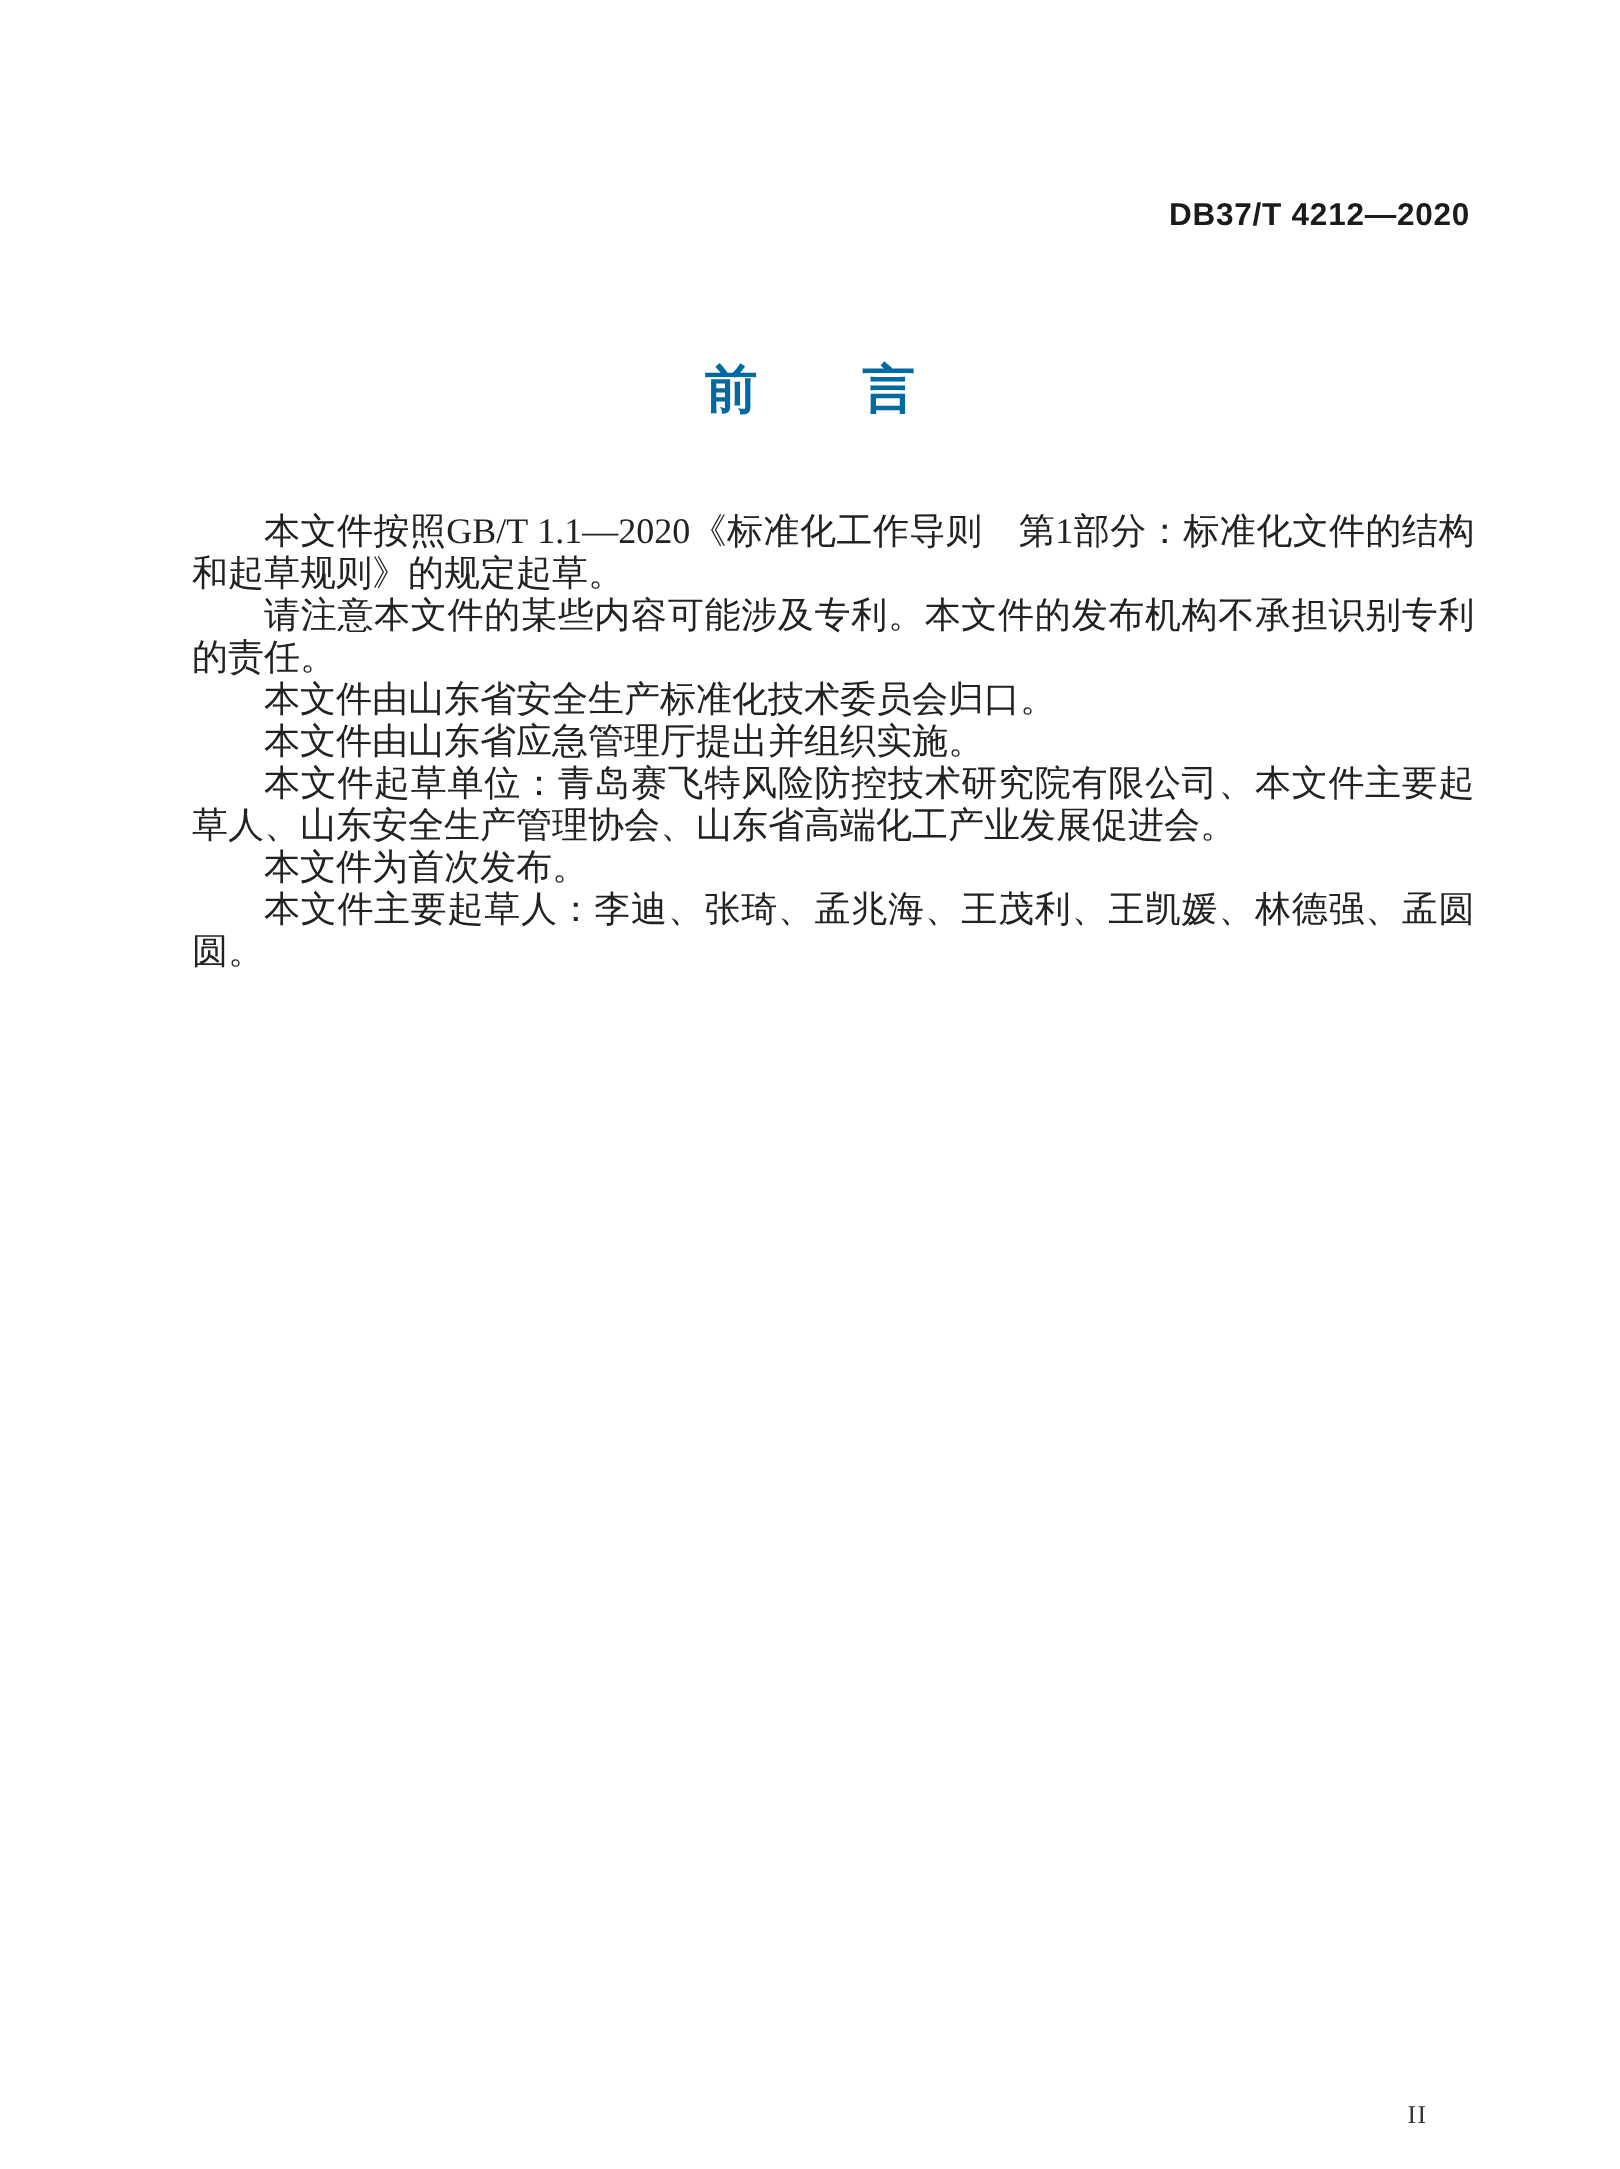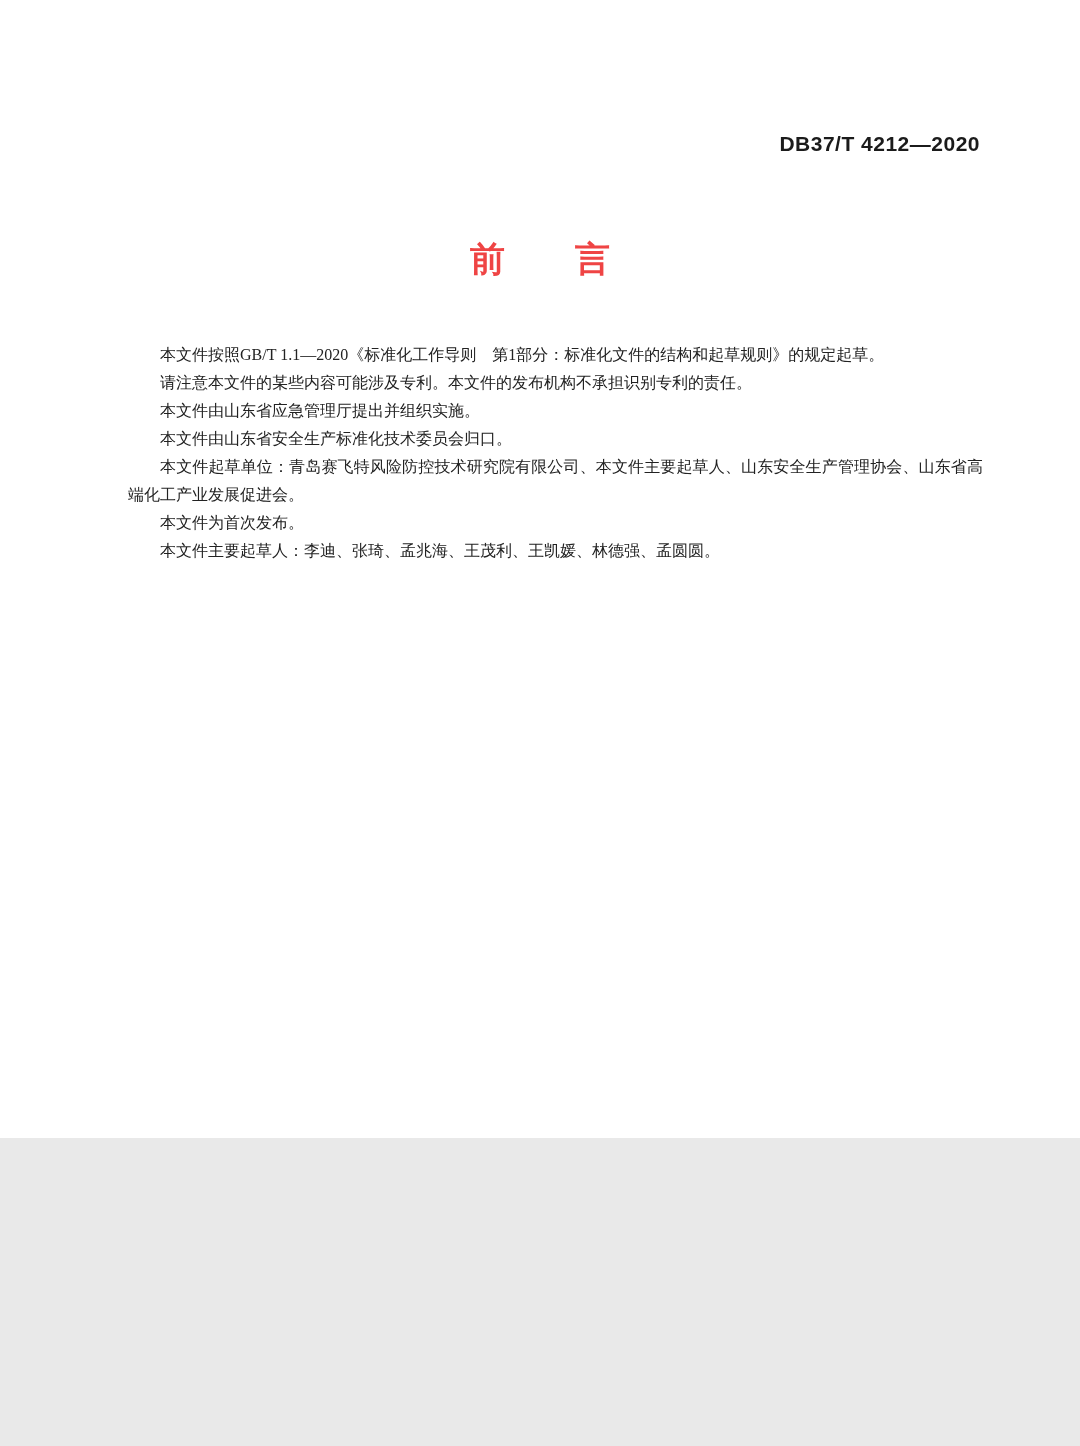--- a/index.html
+++ b/index.html
@@ -1,20 +1,20 @@
 <!DOCTYPE html>
 <html><head>
 <meta charset="utf-8">
 <style>
   * { margin: 0; padding: 0; box-sizing: border-box; }
   html, body { background: #e9e9e9; }
   .page {
     position: relative;
     width: 1080px;
-    height: 1138px;
+    height: 1446px;
     margin: 0 auto;
     background: #ffffff;
     color: #1f1f1f;
     font-family: "Liberation Serif", "DejaVu Serif", serif;
     overflow: hidden;
   }
   .doc-code {
     position: absolute;
     top: 132px;
     right: 100px;
@@ -27,31 +27,31 @@
   }
   .page-title {
     position: absolute;
     top: 236px;
     left: 0;
     width: 100%;
     text-align: center;
     font-family: "Liberation Sans", "DejaVu Sans", sans-serif;
     font-weight: bold;
     font-size: 35px;
-    color: #ef4444;
+    color: #0369a1;
     white-space: pre;
   }
   .foreword {
     position: absolute;
     top: 341px;
     left: 128px;
     width: 855px;
   }
   .foreword p {
-    font-size: 16px;
+    font-size: 24px;
     line-height: 28px;
     text-indent: 2em;
     text-align: justify;
     color: #222222;
   }
   .page-number {
     position: absolute;
     top: 1400px;
     left: 0;
     width: 100%;
@@ -69,22 +69,22 @@
 
 <div class="page">
 
   <div class="doc-code">DB37/T 4212—2020</div>
 
   <h1 class="page-title">前　　言</h1>
 
   <div class="foreword">
     <p>本文件按照GB/T 1.1—2020《标准化工作导则　第1部分：标准化文件的结构和起草规则》的规定起草。</p>
     <p>请注意本文件的某些内容可能涉及专利。本文件的发布机构不承担识别专利的责任。</p>
+    <p>本文件由山东省安全生产标准化技术委员会归口。</p>
     <p>本文件由山东省应急管理厅提出并组织实施。</p>
-    <p>本文件由山东省安全生产标准化技术委员会归口。</p>
     <p>本文件起草单位：青岛赛飞特风险防控技术研究院有限公司、本文件主要起草人、山东安全生产管理协会、山东省高端化工产业发展促进会。</p>
     <p>本文件为首次发布。</p>
     <p>本文件主要起草人：李迪、张琦、孟兆海、王茂利、王凯媛、林德强、孟圆圆。</p>
   </div>
 
   <div class="page-number">
     <span>II</span>
   </div>
 
 </div>

